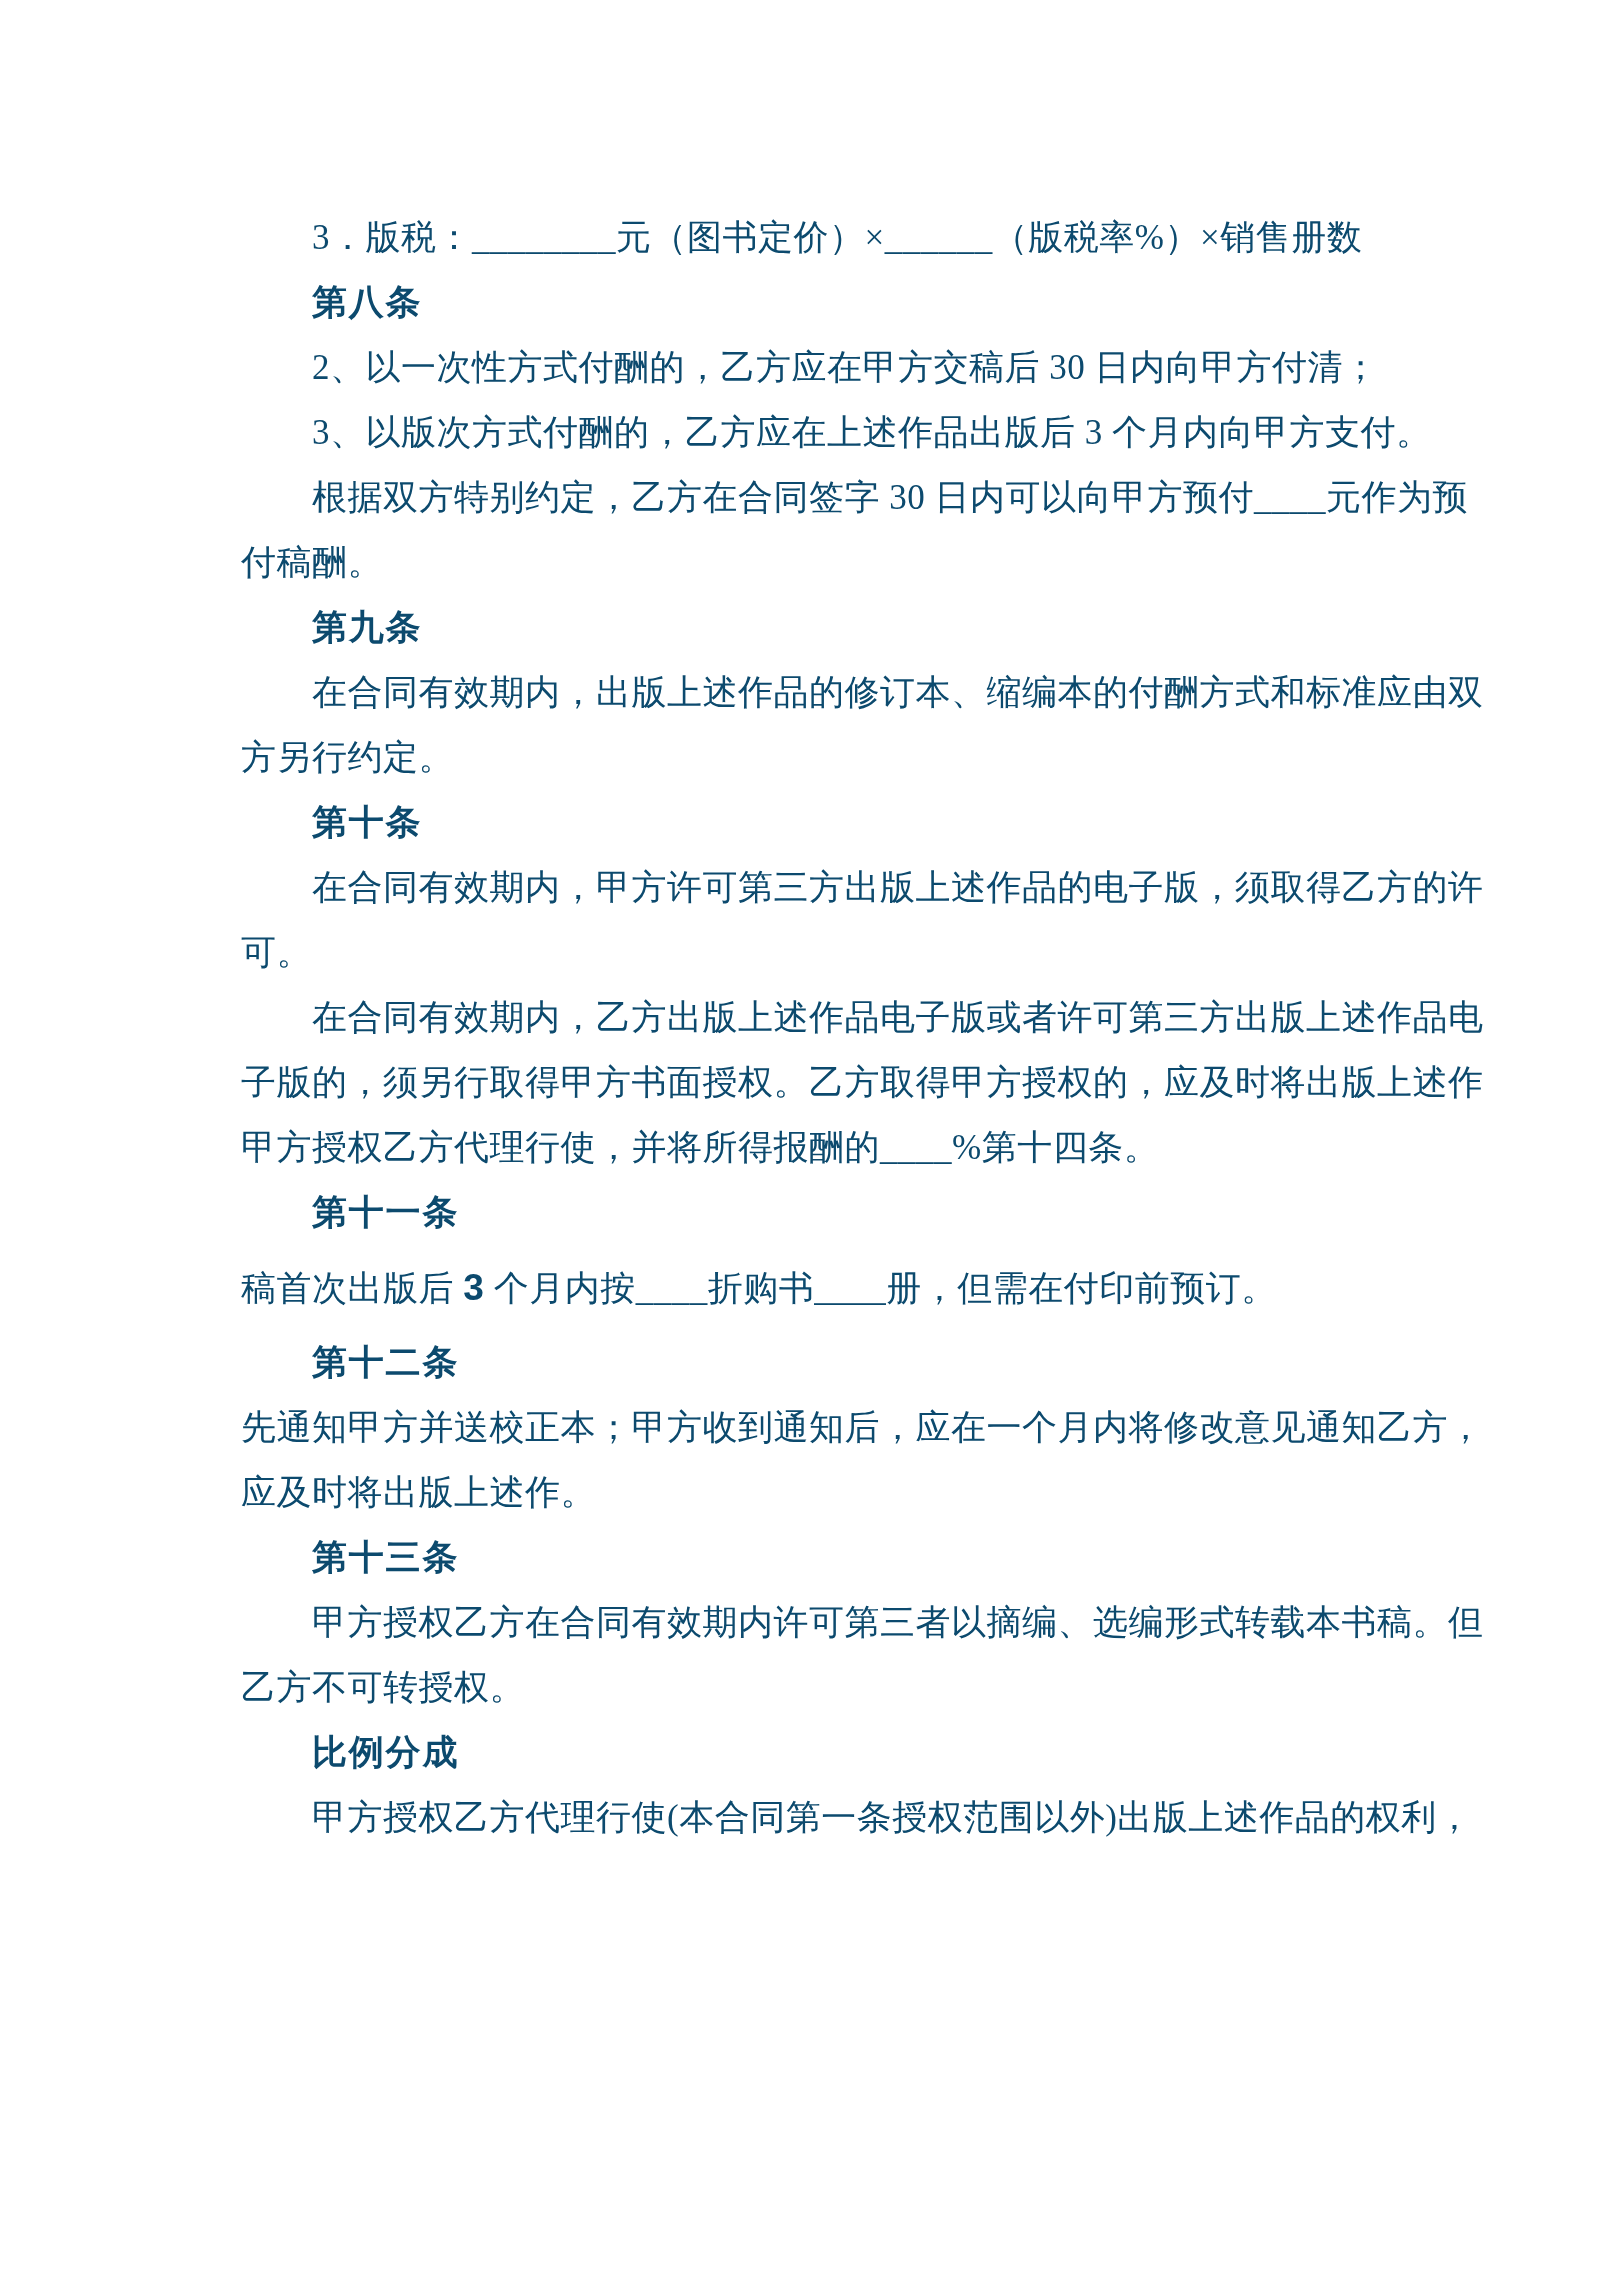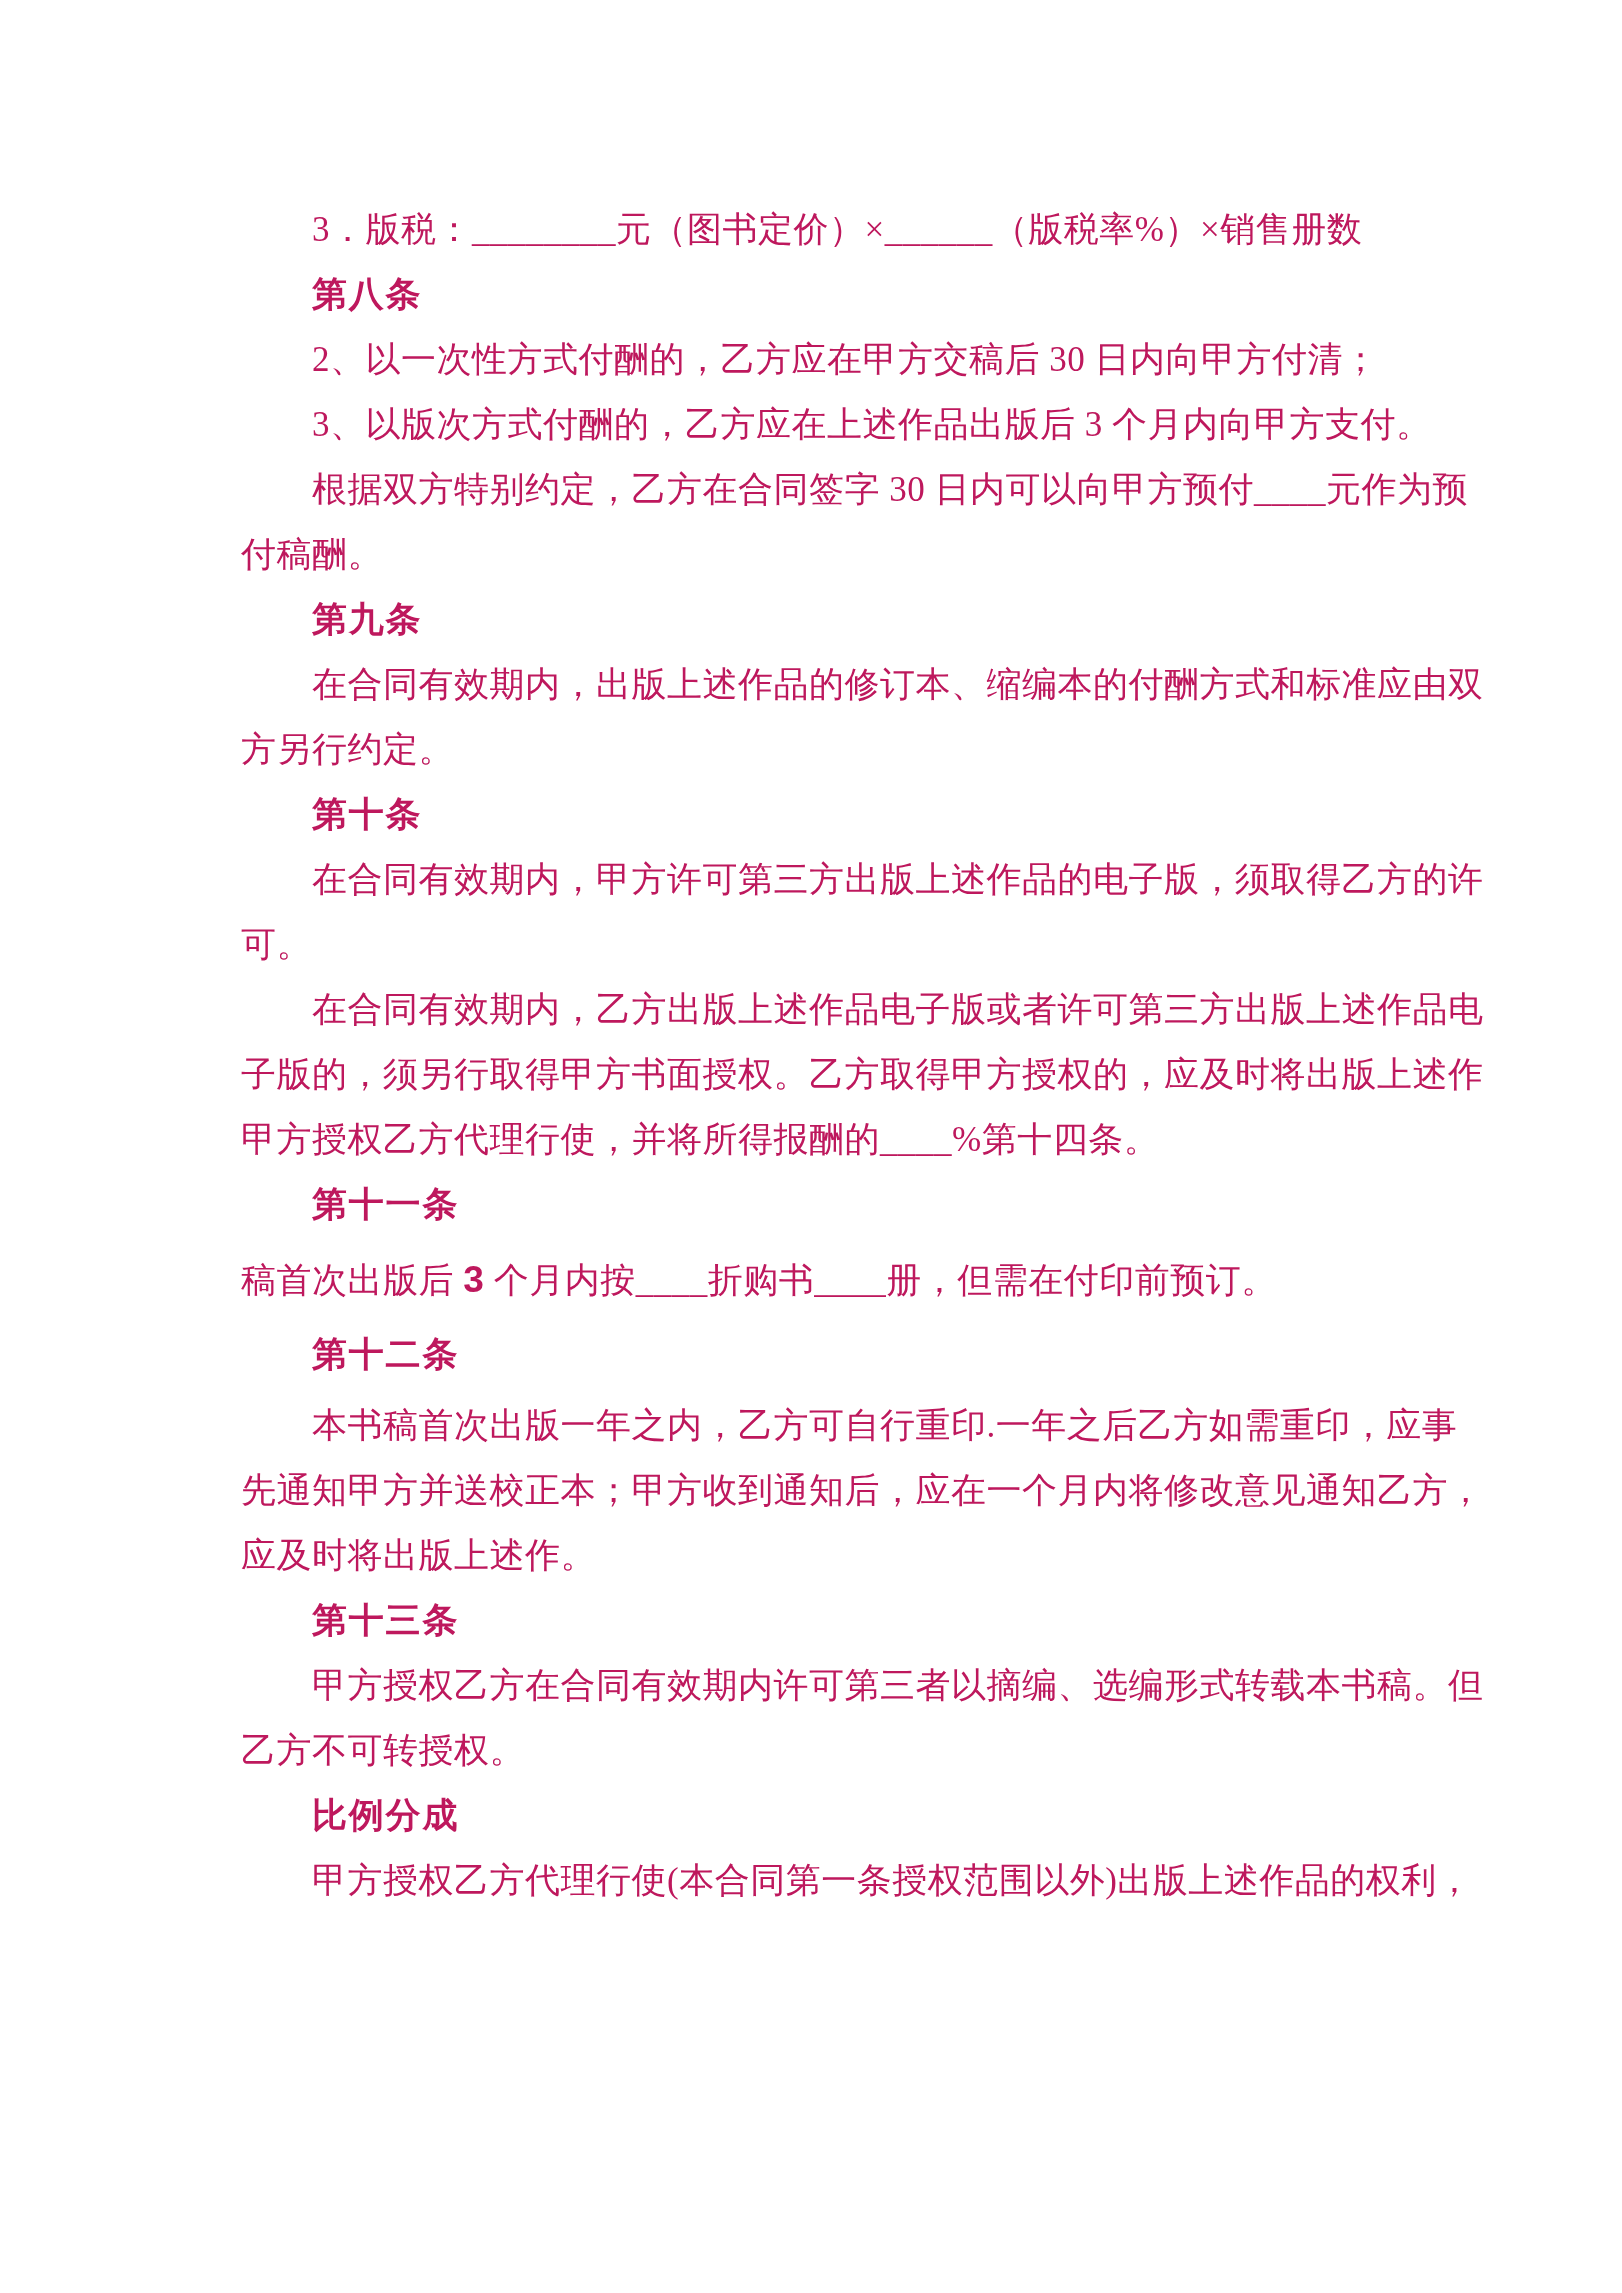--- a/index.html
+++ b/index.html
@@ -3,21 +3,22 @@
 <meta charset="utf-8">
 <style>
   html, body { margin: 0; padding: 0; background: #ffffff; }
   .page {
     position: relative;
     width: 1623px;
     height: 2270px;
     background: #ffffff;
     overflow: hidden;
     font-family: "Liberation Serif", "DejaVu Serif", serif;
-    color: #be185d;
+    color: #0c4a6e;
+    margin-top: 8px;
   }
   .doc {
     position: absolute;
     left: 241px;
     top: 197px;
     width: 1141px;
   }
   .line {
     height: 65px;
     line-height: 65px;
@@ -50,21 +51,20 @@
       <div class="line"><span class="run">方另行约定。</span></div>
       <div class="line heading indent"><span class="run">第十条</span></div>
       <div class="line indent"><span class="run">在合同有效期内，甲方许可第三方出版上述作品的电子版，须取得乙方的许</span></div>
       <div class="line"><span class="run">可。</span></div>
       <div class="line indent"><span class="run">在合同有效期内，乙方出版上述作品电子版或者许可第三方出版上述作品电</span></div>
       <div class="line"><span class="run">子版的，须另行取得甲方书面授权。乙方取得甲方授权的，应及时将出版上述作</span></div>
       <div class="line"><span class="run">甲方授权乙方代理行使，并将所得报酬的</span><span class="run">____</span><span class="run">%第十四条。</span></div>
       <div class="line heading indent"><span class="run">第十一条</span></div>
       <div class="line" style="margin-top: 10px;"><span class="run">稿首次出版后 </span><span class="run b">3</span><span class="run"> 个月内按</span><span class="run">____</span><span class="run">折购书</span><span class="run">____</span><span class="run">册，但需在付印前预订。</span></div>
       <div class="line heading indent" style="margin-top: 10px;"><span class="run">第十二条</span></div>
-      <div class="line indent" style="margin-top: 6.4px;"><span class="run">本书稿首次出版一年之内，乙方可自行重印.一年之后乙方如需重印，应事</span></div>
       <div class="line"><span class="run">先通知甲方并送校正本；甲方收到通知后，应在一个月内将修改意见通知乙方，</span></div>
       <div class="line"><span class="run">应及时将出版上述作。</span></div>
       <div class="line heading indent"><span class="run">第十三条</span></div>
       <div class="line indent"><span class="run">甲方授权乙方在合同有效期内许可第三者以摘编、选编形式转载本书稿。但</span></div>
       <div class="line"><span class="run">乙方不可转授权。</span></div>
       <div class="line heading indent"><span class="run">比例分成</span></div>
       <div class="line indent"><span class="run">甲方授权乙方代理行使(本合同第一条授权范围以外)出版上述作品的权利，</span></div>
     </div>
 </div>
 

